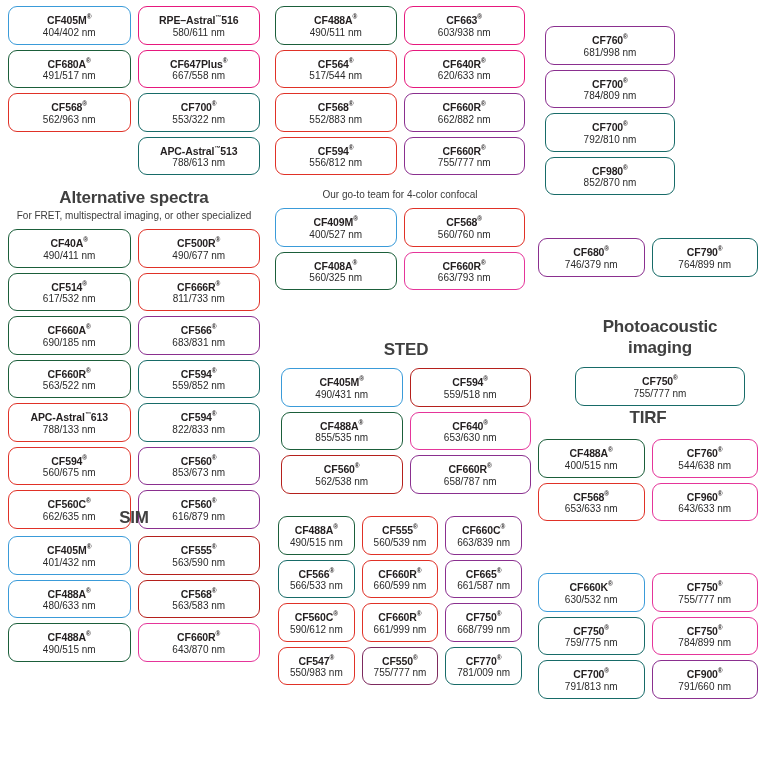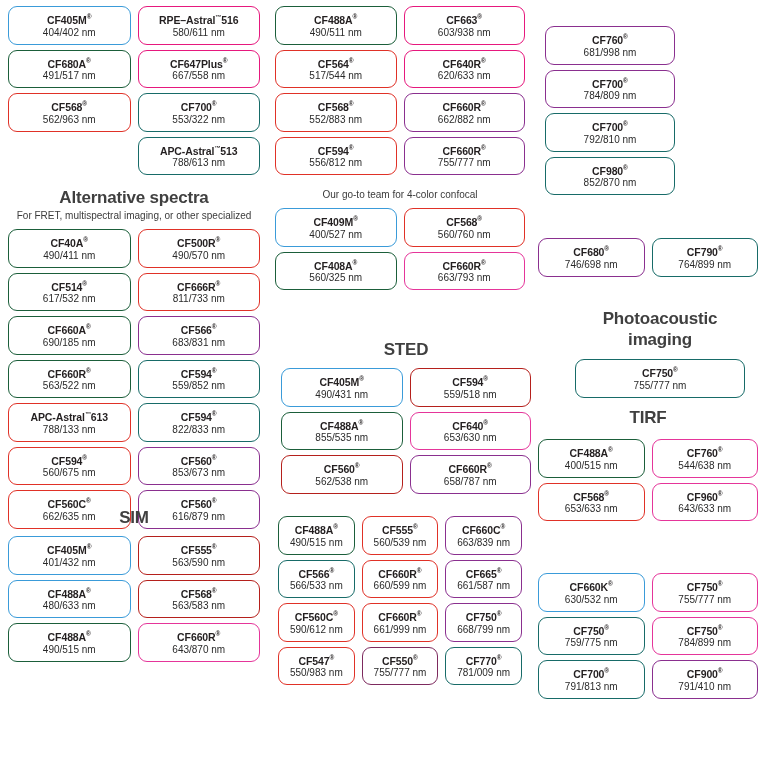--- a/index.html
+++ b/index.html
@@ -189,21 +189,21 @@
   <div class="group" style="left:8px;top:188px;width:252px;">
     <h2 class="heading">Alternative spectra</h2>
     <div class="subheading">For FRET, multispectral imaging, or other specialized</div>
     <div class="grid c2">
         <div class="pill b-green">
           <div class="name">CF40A<span class="reg">®</span></div>
           <div class="spec">490/411 nm</div>
         </div>
         <div class="pill b-red">
           <div class="name">CF500R<span class="reg">®</span></div>
-          <div class="spec">490/570 nm</div>
+          <div class="spec">490/677 nm</div>
         </div>
         <div class="pill b-green">
           <div class="name">CF514<span class="reg">®</span></div>
           <div class="spec">617/532 nm</div>
         </div>
         <div class="pill b-red">
           <div class="name">CF666R<span class="reg">®</span></div>
           <div class="spec">811/733 nm</div>
         </div>
         <div class="pill b-green">
@@ -298,30 +298,30 @@
           <div class="name">CF660R<span class="reg">®</span></div>
           <div class="spec">658/787 nm</div>
         </div>
       </div>
   </div>
 
   <div class="group" style="left:538px;top:238px;width:220px;">
     <div class="grid c2">
         <div class="pill b-purple">
           <div class="name">CF680<span class="reg">®</span></div>
-          <div class="spec">746/698 nm</div>
+          <div class="spec">746/379 nm</div>
         </div>
         <div class="pill b-teal">
           <div class="name">CF790<span class="reg">®</span></div>
           <div class="spec">764/899 nm</div>
         </div>
       </div>
   </div>
 
-  <div class="group" style="left:575px;top:308px;width:170px;">
+  <div class="group" style="left:575px;top:316px;width:170px;">
     <h2 class="heading two-line">Photoacoustic imaging</h2>
     <div class="grid c1" style="margin-top:9px;">
         <div class="pill b-teal">
           <div class="name">CF750<span class="reg">®</span></div>
           <div class="spec">755/777 nm</div>
         </div>
       </div>
   </div>
 
   <div class="group" style="left:538px;top:408px;width:220px;">
@@ -446,18 +446,18 @@
         <div class="pill b-pink">
           <div class="name">CF750<span class="reg">®</span></div>
           <div class="spec">784/899 nm</div>
         </div>
         <div class="pill b-teal">
           <div class="name">CF700<span class="reg">®</span></div>
           <div class="spec">791/813 nm</div>
         </div>
         <div class="pill b-purple">
           <div class="name">CF900<span class="reg">®</span></div>
-          <div class="spec">791/410 nm</div>
+          <div class="spec">791/660 nm</div>
         </div>
       </div>
   </div>
 
 </div>
 
 </body></html>

